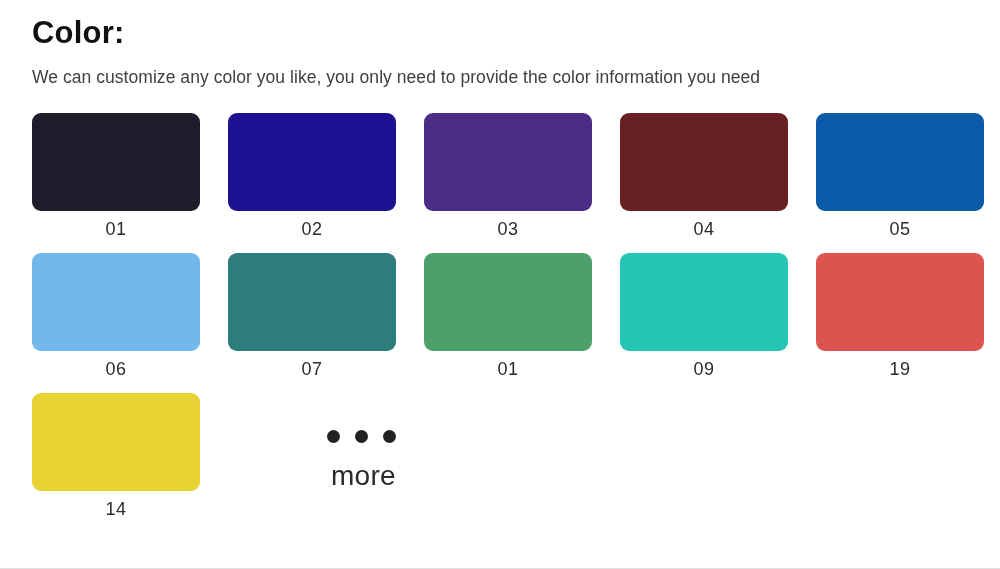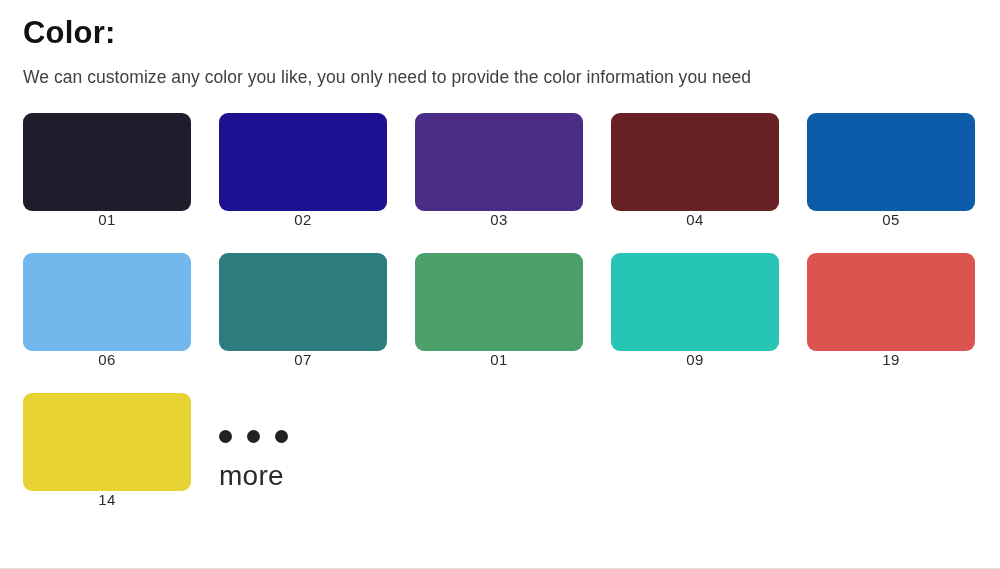--- a/index.html
+++ b/index.html
@@ -12,21 +12,21 @@
     height: 569px;
     font-family: "Liberation Sans", sans-serif;
     color: #1a1a1a;
     overflow: hidden;
     position: relative;
     border-bottom: 1px solid #e2e2e2;
     box-sizing: border-box;
   }
 
   .page {
-    padding: 14px 23px 0 23px;
+    padding: 14px 23px 0 32px;
     box-sizing: border-box;
     height: 100%;
     border-radius: 29px;
   }
 
   .page-title {
     font-size: 31px;
     font-weight: bold;
     letter-spacing: 0.2px;
     color: #111111;
@@ -59,32 +59,33 @@
   }
 
   .swatch-chip {
     width: 168px;
     height: 98px;
     border-radius: 9px;
     box-sizing: border-box;
   }
 
   .swatch-label {
-    font-size: 15px;
+    margin-top: 8px;
+    font-size: 18px;
     color: #2b2b2b;
     line-height: 1.2;
     text-align: center;
     letter-spacing: 0.4px;
   }
 
   
   .more-cell {
     display: flex;
     flex-direction: column;
-    align-items: flex-start;
+    align-items: flex-end;
     justify-content: flex-start;
     padding-top: 37px;
     box-sizing: border-box;
   }
 
   .more-dots {
     display: flex;
     gap: 15px;
     align-items: center;
     justify-content: center;

